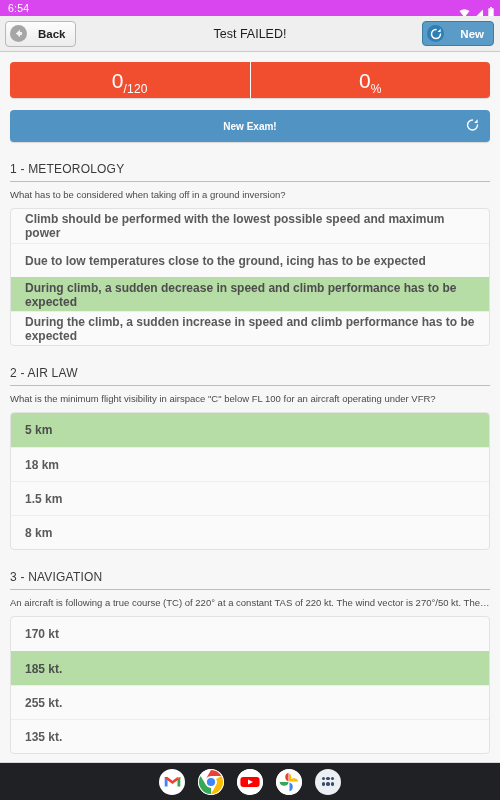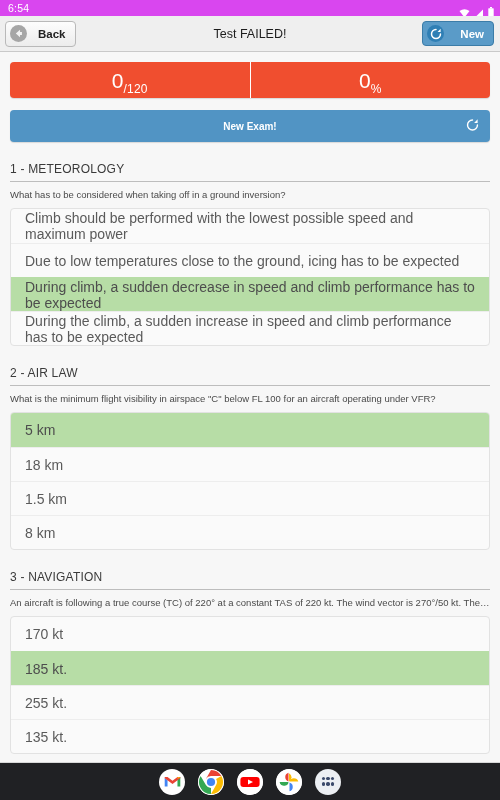--- a/index.html
+++ b/index.html
@@ -95,22 +95,22 @@
   .qtext {
     margin: 7px 10px 8px; font-size: 9.5px; color: #4a4a4a;
     white-space: nowrap; overflow: hidden; text-overflow: ellipsis;
   }
   .answers {
     margin: 0 10px; background: #fafafa;
     border: 1px solid #e2e2e2; border-radius: 4px; overflow: hidden;
   }
   .answer {
     height: 34px; display: flex; align-items: center;
-    padding: 0 14px; font-size: 14px; color: #5a5a5a;
-    border-top: 1px solid #ededed; cursor: pointer;
+    padding: 0 14px; font-size: 12px; color: #5a5a5a;
+    border-top: 1px solid #ededed; cursor: pointer; font-weight: bold;
   }
   .answer:first-child { border-top: none; }
   .answer.correct { background: #b7ddA6; color: #4d4d4d; border-top-color: #b7ddA6; }
 
   
   .dock {
     position: absolute; left: 0; bottom: 0; width: 500px; height: 38px;
     background: #202124; border-top: 1px solid #d8d8d8;
     display: flex; align-items: center; justify-content: center; gap: 13px;
   }

